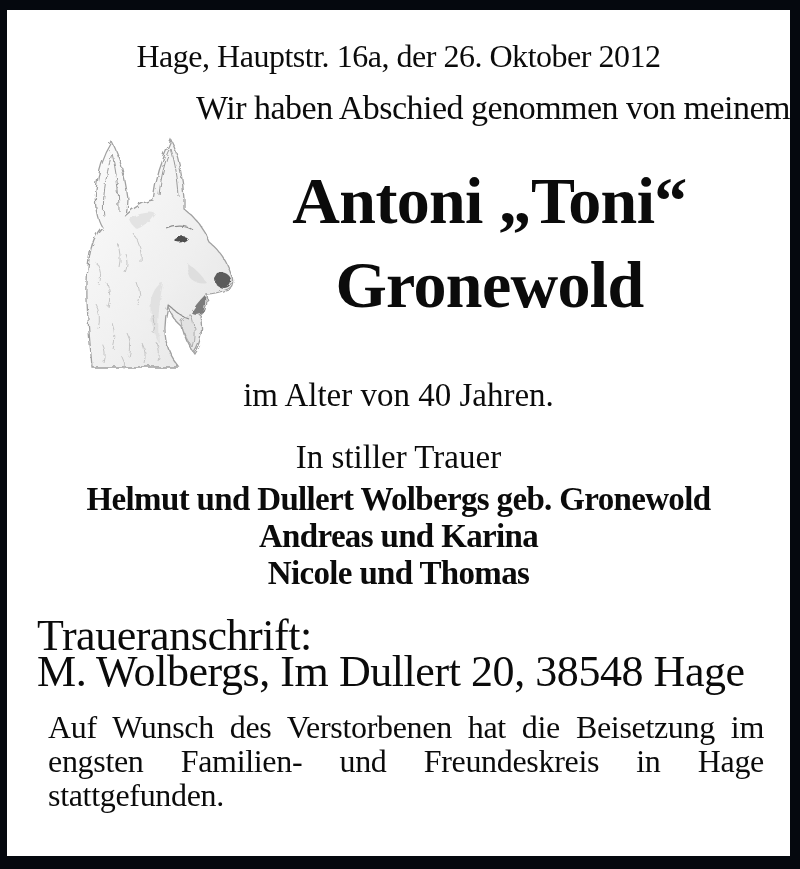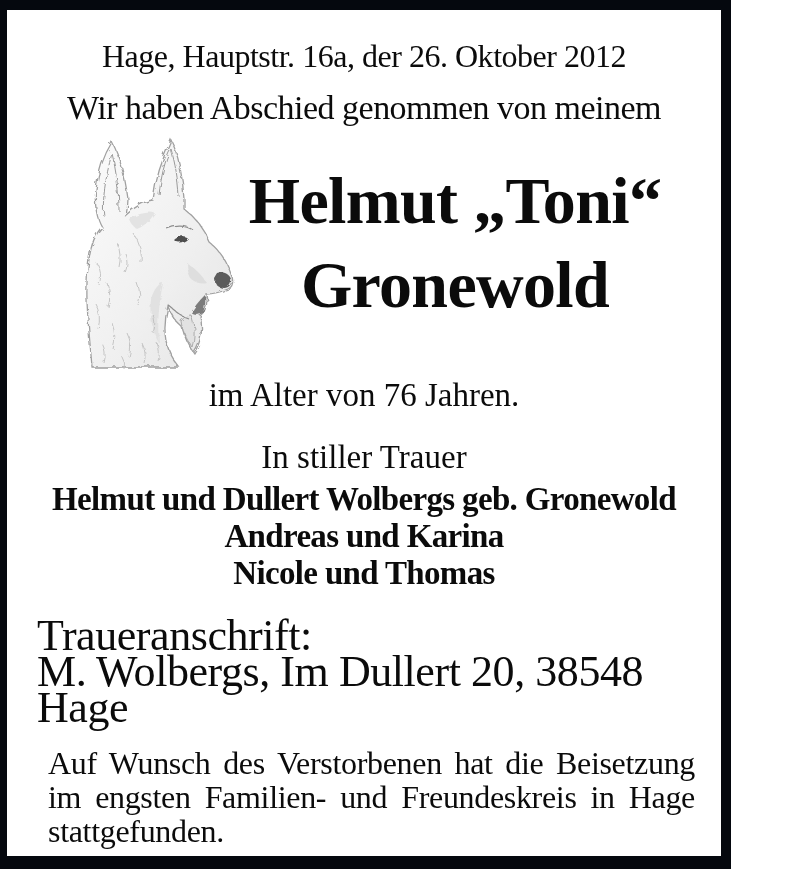--- a/index.html
+++ b/index.html
@@ -4,38 +4,38 @@
 <style>
   * { margin: 0; padding: 0; box-sizing: border-box; }
   html, body { background: #ffffff; }
   body {
     width: 800px; height: 869px;
     font-family: "Liberation Serif", "DejaVu Serif", serif;
     color: #0b0b0b;
     overflow: hidden;
   }
   .page {
-    width: 731px; height: 869px;
+    width: 800px; height: 869px;
     background: #ffffff;
     border-style: solid;
     border-color: #05080e;
     border-width: 10px 10px 13px 7px;
     overflow: hidden;
   }
   .dateline {
     margin-top: 26px;
     text-align: center;
     font-size: 32px;
     line-height: 40px;
     letter-spacing: -0.015em;
     white-space: nowrap;
   }
   .intro {
     margin-top: 10px;
-    text-align: center;
+    text-align: right;
     font-size: 34px;
     line-height: 43px;
     letter-spacing: -0.015em;
   }
   .middle {
     margin-top: 4px;
     height: 236px;
     display: flex;
     align-items: flex-start;
   }
@@ -164,26 +164,26 @@
             <path d="M66,100 q10,14 8,30"></path>
               <path d="M50,110 q5,12 2,24"></path>
             <path d="M35,210 q5,10 2,20"></path>
               <path d="M55,224 q4,6 2,12"></path>
           </g>
         </g>
       </svg>
     </div>
 
     <div class="name-block">
-      <div>Helmut „Toni“</div>
+      <div>Antoni „Toni“</div>
       <div>Gronewold</div>
     </div>
   </div>
 
-  <p class="age-line">im Alter von 76 Jahren.</p>
+  <p class="age-line">im Alter von 40 Jahren.</p>
 
   <p class="mourning-phrase">In stiller Trauer</p>
 
   <div class="mourners">
     <div>Helmut und Dullert Wolbergs geb. Gronewold</div>
     <div>Andreas und Karina</div>
     <div>Nicole und Thomas</div>
   </div>
 
   <div class="address-block">

